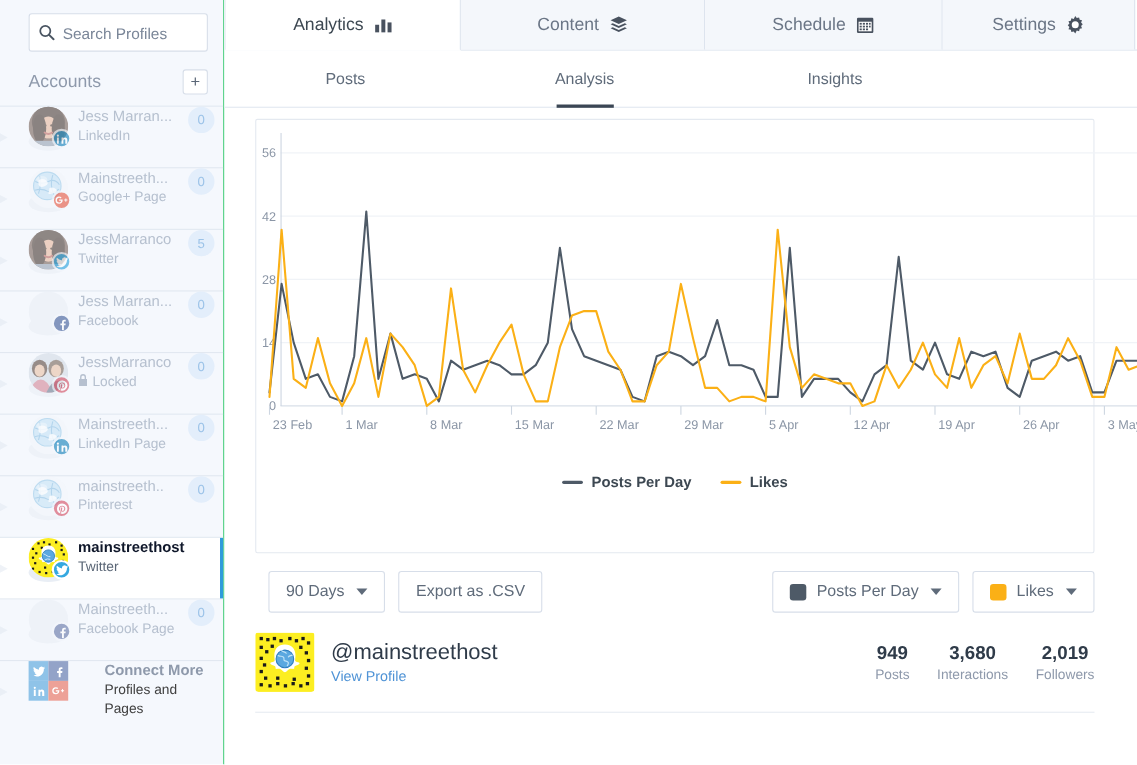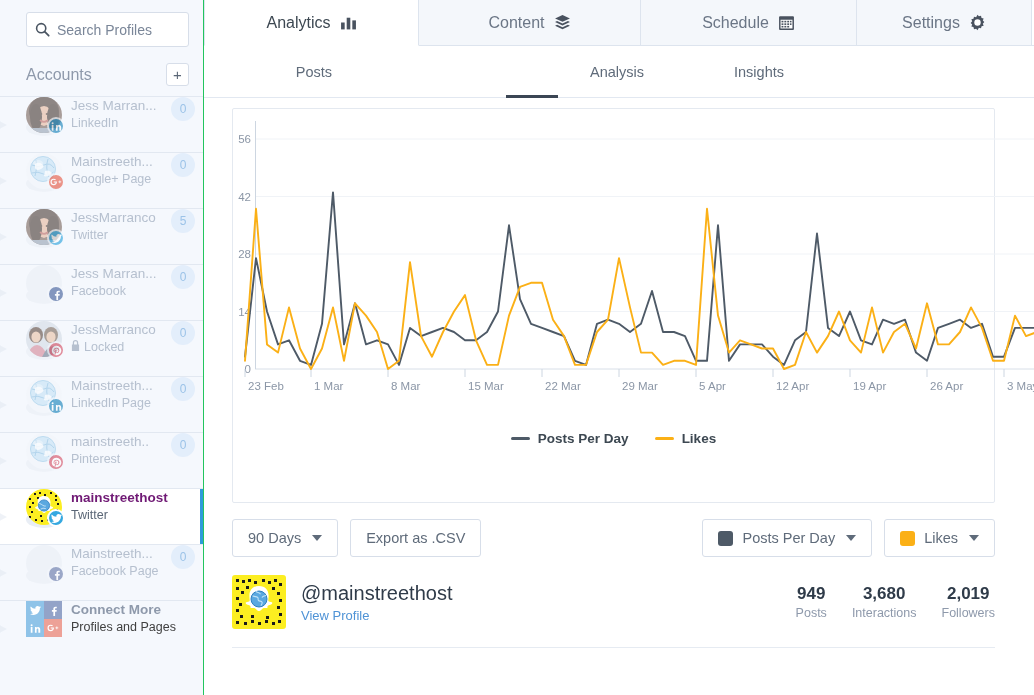--- a/index.html
+++ b/index.html
@@ -84,31 +84,31 @@
     display: flex; align-items: center; justify-content: center;
     color: #fff; font-size: 10px; font-weight: bold; line-height: 1;
   }
   .acct.selected .net-badge { border-color: #ffffff; }
   .acct-text { flex: 1 1 auto; min-width: 0; }
   .acct-name {
     font-size: 13.5px; color: #b6c0cf; white-space: nowrap;
     overflow: hidden; text-overflow: ellipsis; line-height: 1.35;
   }
   .acct-sub { font-size: 12.5px; color: #b6c0cf; line-height: 1.35; display: flex; align-items: center; gap: 4px; }
-  .acct.selected .acct-name { color: #701a75; font-weight: bold; }
+  .acct.selected .acct-name { color: #0f172a; font-weight: bold; }
   .acct.selected .acct-sub { color: #5a6676; }
   .lock-icon { display: inline-block; }
   .count-badge {
     flex: 0 0 auto;
     width: 24px; height: 24px; border-radius: 50%;
     background: #e3eefb; color: #9cc3e8;
     font-size: 12px; display: flex; align-items: center; justify-content: center;
     margin-left: 6px;
   }
-  .connect-more { border-bottom: none; }
+  .connect-more { border-bottom: none; gap: 24px; }
   .connect-grid {
     width: 36px; height: 36px; flex: 0 0 36px; margin-right: 9px;
     display: grid; grid-template-columns: 1fr 1fr; grid-template-rows: 1fr 1fr;
   }
   .cg { display: flex; align-items: center; justify-content: center; color: #fff; font-size: 11px; font-weight: bold; }
   .connect-title { font-size: 13.5px; color: #8e99ab; font-weight: bold; line-height: 1.35; }
   .connect-sub { font-size: 12.5px; color: #404040; line-height: 1.35; }
 
   
   .main { flex: 1 1 auto; height: 695px; position: relative; background: #fff; overflow: hidden; }
@@ -157,21 +157,21 @@
   .plot svg { display: block; }
   .legend {
     position: absolute; left: 0; right: 0; top: 322px;
     display: flex; align-items: center; justify-content: center; gap: 26px;
   }
   .legend-item { display: flex; align-items: center; gap: 8px; font-size: 13.5px; font-weight: bold; color: #3d4852; }
   .legend-line { width: 19px; height: 3px; border-radius: 2px; display: block; }
 
   
   .controls {
-    margin: 16px 39px 0 28px;
+    margin: 16px 39px 0 40px;
     display: flex; align-items: center; justify-content: space-between;
   }
   .ctl-left { display: flex; gap: 12px; }
   .ctl-right { display: flex; gap: 12px; }
   .btn {
     height: 38px; border: 1px solid #d7dee9; background: #fff; border-radius: 3px;
     display: flex; align-items: center; gap: 9px;
     padding: 0 15px; font-size: 14.5px; color: #5f6b7a; cursor: pointer;
     font-family: "Liberation Sans", sans-serif;
   }
@@ -607,21 +607,21 @@
               <path d="M8 0.6 9.3 2.2l2-.5.5 2 2 .5-.8 1.9 1.4 1.5-1.4 1.5.8 1.9-2 .5-.5 2-2-.5L8 15.4 6.7 13.8l-2 .5-.5-2-2-.5.8-1.9L1.6 8.4 3 6.9l-.8-1.9 2-.5.5-2 2 .5L8 .6z"></path>
               <circle cx="8" cy="8" r="3" fill="#fff"></circle>
             </svg>
           </span>
         </div>
       </nav>
     <nav class="subnav" id="subnav">
         <div class="sub-tab" style="width: 210px; margin-left: 5px;">
           <span>Posts</span>
         </div>
-        <div class="sub-tab active" style="width: 225px; justify-content: flex-end;">
+        <div class="sub-tab active" style="width: 225px;">
           <span>Analysis</span>
           <span class="ul"></span>
         </div>
         <div class="sub-tab" style="width: 230px;">
           <span>Insights</span>
         </div>
       </nav>
 
     <div class="chart-card">
       <div class="plot" id="plot">

